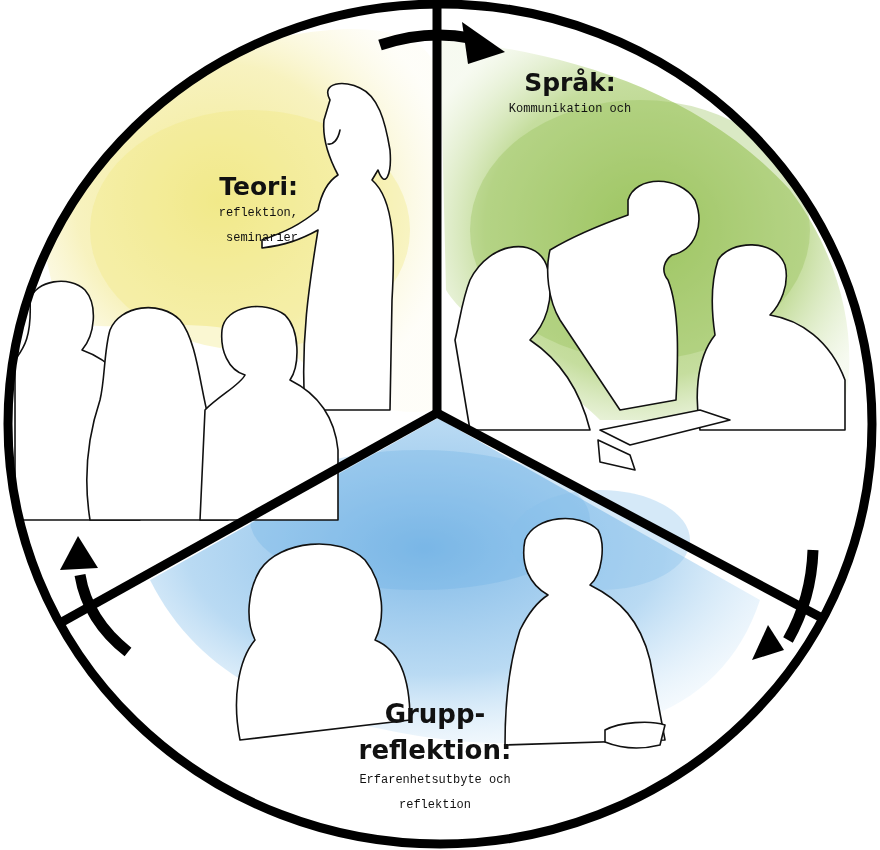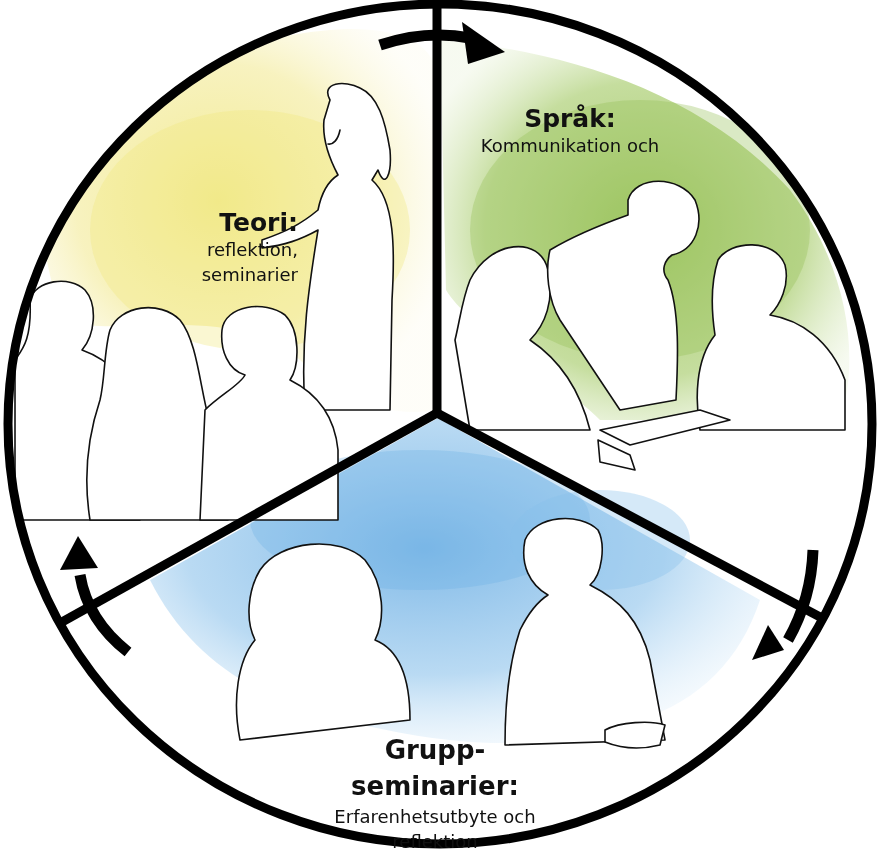--- a/index.html
+++ b/index.html
@@ -1,21 +1,21 @@
 <!DOCTYPE html>
 <html><head>
 <meta charset="utf-8">
 <style>
   html, body { margin: 0; padding: 0; background: #ffffff; }
   body { width: 880px; height: 850px; position: relative; overflow: hidden;
          font-family: "DejaVu Sans", "Liberation Sans", sans-serif; }
   #stage { position: absolute; left: 0; top: 0; width: 880px; height: 850px; }
-  .label { position: absolute; text-align: center; color: #111; margin-top: 36px; }
+  .label { position: absolute; text-align: center; color: #111; }
   .label .title { font-weight: bold; font-size: 25px; line-height: 29px; display: block; }
-  .label .sub { font-size: 18px; line-height: 25px; display: block; }
+  .label .sub { font-size: 12px; line-height: 25px; display: block; font-family: Liberation Mono, monospace; }
   #label-teori { left: 78px; top: 172px; width: 220px; text-align: right; }
   #label-sprak { left: 445px; top: 68px; width: 250px; }
   #label-grupp { left: 300px; top: 696px; width: 270px; }
   #label-grupp .title { font-size: 26px; line-height: 36px; text-align: center; }
 </style>
 </head>
 <body>
 
 <div id="stage">
   <svg width="880" height="850" viewBox="0 0 880 850" xmlns="http://www.w3.org/2000/svg">
@@ -115,17 +115,17 @@
     <span class="sub">seminarier</span>
   </div>
 
   <div class="label" id="label-sprak">
     <span class="title">Språk:</span>
     <span class="sub">Kommunikation och</span>
   </div>
 
   <div class="label" id="label-grupp">
     <span class="title">Grupp-</span>
-    <span class="title">seminarier:</span>
+    <span class="title">reflektion:</span>
     <span class="sub">Erfarenhetsutbyte och</span>
     <span class="sub">reflektion</span>
   </div>
 </div>
 
 </body></html>

